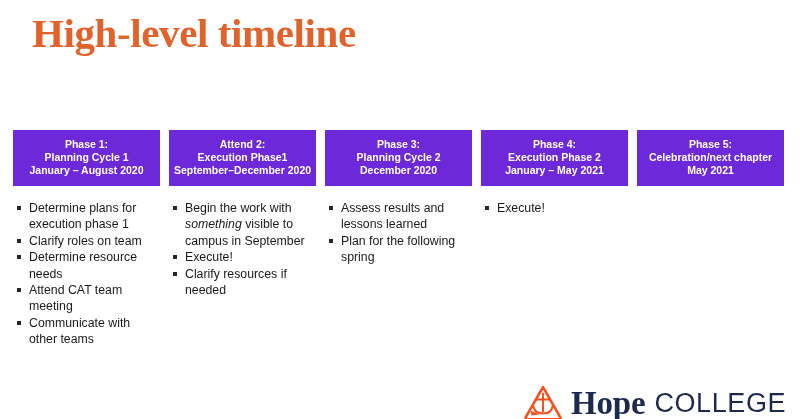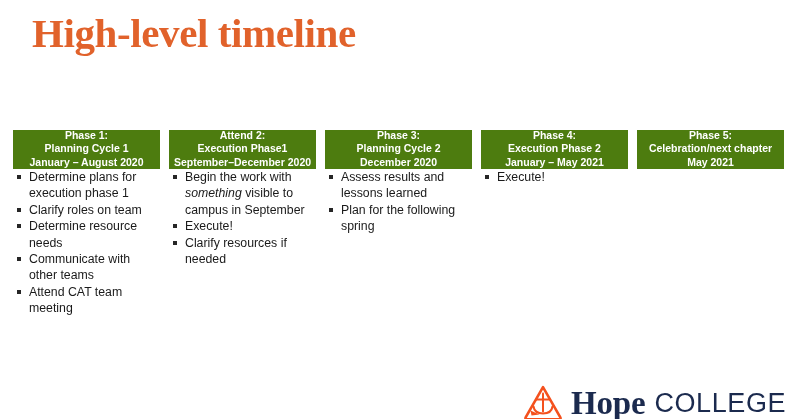--- a/index.html
+++ b/index.html
@@ -48,41 +48,42 @@
     align-items: flex-start;
   }
 
   .phase-col {
     width: 147px;
     flex: 0 0 147px;
     display: block;
   }
 
   .phase-header {
-    background: #4d7c0f;
+    background: #6d28d9;
     color: #ffffff;
     font-family: "Liberation Sans", sans-serif;
     font-weight: bold;
     font-size: 10.5px;
     line-height: 13.2px;
     text-align: center;
     padding: 6px 4px 7px 4px;
-    height: 39px;
+    height: 56px;
     box-sizing: border-box;
     display: flex;
     flex-direction: column;
     justify-content: center;
     align-items: center;
   }
   .phase-header .hline {
     display: block;
     white-space: nowrap;
   }
 
   .phase-body {
+    padding-top: 14px;
   }
 
   ul.bullets {
     list-style: none;
     margin: 0;
     padding: 0;
   }
   ul.bullets li {
     position: relative;
     padding-left: 13px;
@@ -151,22 +152,22 @@
         <div class="phase-header">
           <span class="hline">Phase 1:</span>
           <span class="hline">Planning Cycle 1</span>
           <span class="hline">January – August 2020</span>
         </div>
         <div class="phase-body">
           <ul class="bullets">
             <li><span>Determine plans for execution phase 1</span></li>
             <li><span>Clarify roles on team</span></li>
             <li><span>Determine resource needs</span></li>
+            <li><span>Attend CAT team meeting</span></li>
             <li><span>Communicate with other teams</span></li>
-            <li><span>Attend CAT team meeting</span></li>
           </ul>
         </div>
       </div>
       <div class="phase-col">
         <div class="phase-header">
           <span class="hline">Attend 2:</span>
           <span class="hline">Execution Phase1</span>
           <span class="hline">September–December 2020</span>
         </div>
         <div class="phase-body">

